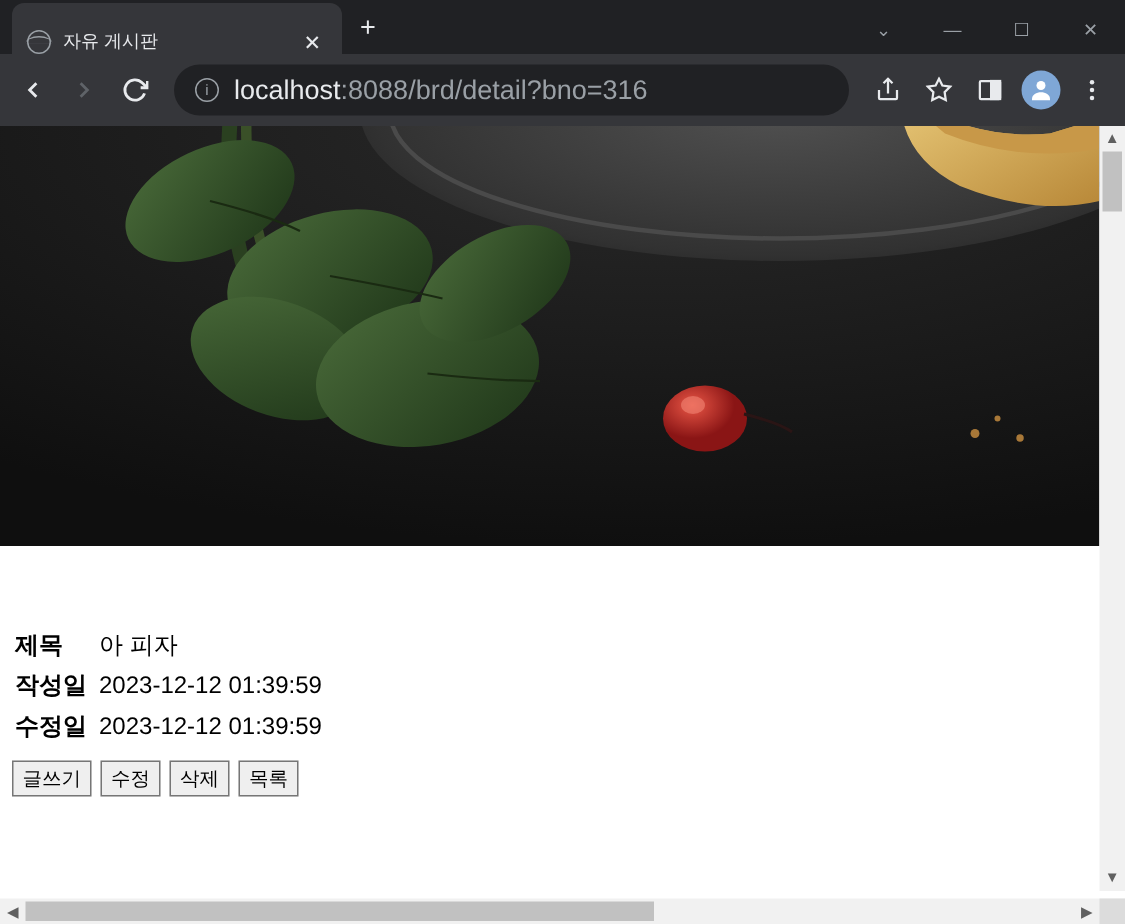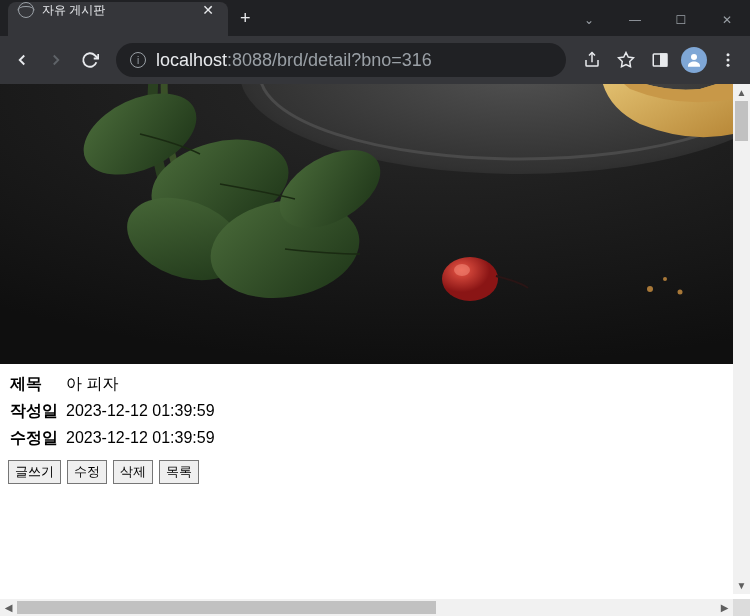--- a/index.html
+++ b/index.html
@@ -1,21 +1,21 @@
 <!DOCTYPE html>
 <html><head>
   <meta charset="utf-8">
   <style>
     * { margin: 0; padding: 0; box-sizing: border-box; }
     body { font-family: "Malgun Gothic", sans-serif; background: #fff; width: 750px; height: 616px; overflow: hidden; position: relative; }
     
     
     .browser-chrome { background: #202124; }
     .titlebar { height: 36px; display: flex; align-items: flex-end; background: #202124; }
-    .tab { display: flex; align-items: flex-start; background: #35363a; border-radius: 8px 8px 0 0; height: 34px; padding: 0 10px; margin-left: 8px; gap: 8px; min-width: 220px; }
+    .tab { display: flex; align-items: flex-end; background: #35363a; border-radius: 8px 8px 0 0; height: 34px; padding: 0 10px; margin-left: 8px; gap: 8px; min-width: 220px; }
     .tab-favicon { width: 16px; height: 16px; border: 1.5px solid #9aa0a6; border-radius: 50%; position: relative; }
     .tab-favicon::before { content: ""; position: absolute; top: 3px; left: -2px; right: -2px; height: 4px; border-top: 1.5px solid #9aa0a6; border-radius: 50%/100% 100% 0 0; }
     .tab-title { color: #e8eaed; font-size: 12px; flex: 1; }
     .tab-close { color: #e8eaed; font-size: 14px; cursor: pointer; padding: 0 4px; }
     .new-tab { color: #e8eaed; font-size: 18px; padding: 0 12px; cursor: pointer; align-self: center; }
     .window-controls { margin-left: auto; display: flex; gap: 0; }
     .win-btn { width: 46px; height: 32px; display: flex; align-items: center; justify-content: center; color: #9aa0a6; cursor: pointer; font-size: 12px; }
     
     .toolbar { height: 48px; background: #35363a; display: flex; align-items: center; padding: 0 8px; gap: 6px; }
     .nav-btn { width: 28px; height: 28px; display: flex; align-items: center; justify-content: center; color: #e8eaed; cursor: pointer; border-radius: 50%; }
@@ -26,21 +26,21 @@
     .url .host { color: #e8eaed; }
     .tool-icon { width: 28px; height: 28px; display: flex; align-items: center; justify-content: center; color: #e8eaed; cursor: pointer; }
     .avatar { width: 26px; height: 26px; background: #7fa7d6; border-radius: 50%; display: flex; align-items: center; justify-content: center; }
     .avatar svg { width: 18px; height: 18px; }
     
     
     .page { position: relative; height: calc(616px - 84px - 22px); }
     .content-scroll { position: absolute; inset: 0; right: 17px; overflow: hidden; }
     .hero-img { width: 100%; height: 280px; background: #1a1a1a; position: relative; overflow: hidden; }
     
-    .details { padding: 6px 10px; font-size: 16px; line-height: 1.7; }
+    .details { padding: 6px 10px; font-size: 16px; line-height: 1.7; margin-top: 47px; }
     .row { display: flex; gap: 6px; }
     .row .label { font-weight: 700; min-width: 50px; }
     .row .val { }
     .actions { display: flex; gap: 6px; padding: 2px 8px 4px; }
     .actions button { font-family: inherit; font-size: 13px; padding: 2px 6px; background: #efefef; border: 1px solid #767676; cursor: pointer; text-align: right; }
     
     .vscroll { position: absolute; right: 0; top: 0; bottom: 0; width: 17px; background: #f1f1f1; }
     .vscroll .arrow { height: 17px; display: flex; align-items: center; justify-content: center; color: #606060; font-size: 10px; }
     .vscroll .thumb { position: absolute; top: 17px; left: 2px; right: 2px; height: 40px; background: #c1c1c1; }
     

